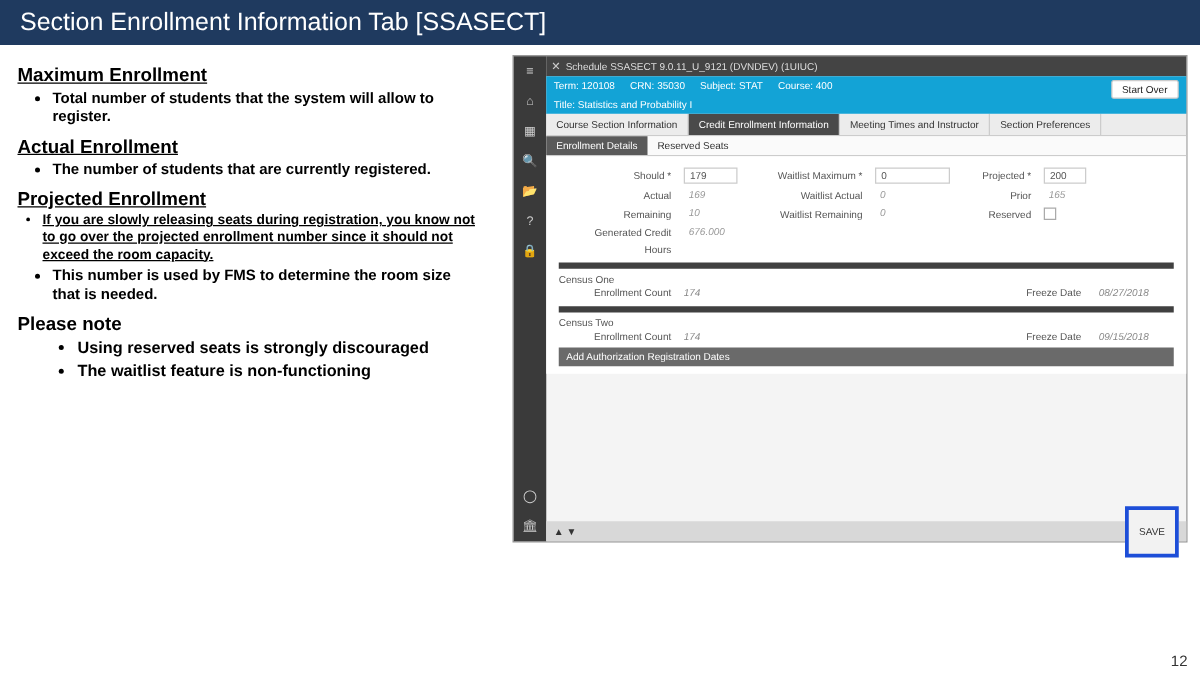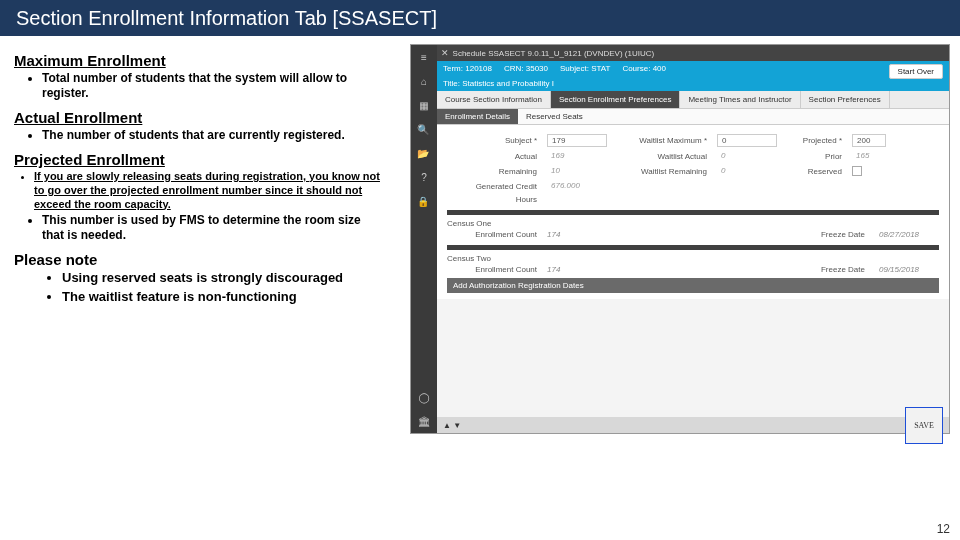--- a/index.html
+++ b/index.html
@@ -34,36 +34,36 @@
   .subtabs { background: #fafafa; display: flex; border-bottom: 1px solid #ccc; }
   .subtabs .stab { padding: 3px 8px; font-size: 8px; color: #333; }
   .subtabs .stab.active { background: #5a5a5a; color: #fff; }
   .toolbar { display: flex; justify-content: space-between; align-items: center; padding: 2px 6px; background: #eee; border-bottom: 1px solid #ddd; }
   .toolbar .left-t { font-size: 8px; color: #444; }
   .toolbar .right-t { display: flex; gap: 8px; font-size: 8px; color: #444; }
   .toolbar .right-t span::before { content: "▪ "; font-size: 6px; }
   .form { padding: 6px 10px; background: #fff; }
   .row { display: flex; align-items: center; margin: 3px 0; gap: 10px; }
   .row .lbl { width: 90px; text-align: right; font-size: 8px; color: #555; }
-  .row .val { width: 60px; border: 1px solid #ccc; padding: 1px 4px; font-size: 8px; background: #fff; min-height: 12px; }
+  .row .val { width: 43px; border: 1px solid #ccc; padding: 1px 4px; font-size: 8px; background: #fff; min-height: 12px; }
   .row .lbl2 { width: 90px; text-align: right; font-size: 8px; color: #555; }
   .row .val2 { width: 60px; border: 1px solid #ccc; padding: 1px 4px; font-size: 8px; background: #fff; min-height: 12px; }
   .row .lbl3 { width: 55px; text-align: right; font-size: 8px; color: #555; }
   .row .val3 { width: 34px; border: 1px solid #ccc; padding: 1px 4px; font-size: 8px; background: #fff; min-height: 12px; }
   .row .chk { width: 10px; height: 10px; border: 1px solid #aaa; display: inline-block; }
   .row .ital { font-style: italic; color: #999; border: none; }
   .section-h { font-size: 8px; color: #555; margin: 6px 0 2px 0; padding-top: 4px; border-top: 5px solid #404040; }
   .crow { display: flex; align-items: center; gap: 10px; margin: 2px 0; }
   .crow .clbl { width: 90px; text-align: right; font-size: 8px; color: #555; }
   .crow .cval { font-size: 8px; color: #888; font-style: italic; width: 60px; }
   .crow .clbl2 { width: 70px; text-align: right; font-size: 8px; color: #555; margin-left: auto; margin-right: 4px; }
   .crow .cval2 { font-size: 8px; color: #888; font-style: italic; width: 60px; }
   .add-bar { background: #6a6a6a; color: #fff; padding: 3px 6px; font-size: 8px; margin-top: 4px; }
   .footer { position: absolute; bottom: 0; left: 26px; right: 0; height: 16px; background: #d8d8d8; display: flex; align-items: center; justify-content: space-between; padding: 0 6px; font-size: 8px; color: #333; }
-  .footer .save { background: #f2f2f2; border: 1px solid #1d4ed8; padding: 13px 8px; font-family: Liberation Serif, serif; }
+  .footer .save { background: #f2f2f2; border: 3px solid #1d4ed8; padding: 13px 8px; }
   .pagenum { position: absolute; bottom: 4px; right: 10px; font-size: 12px; color: #333; text-align: right; }
 </style>
 </head>
 <body>
 
 <div class="title-bar">
   <span>Section Enrollment Information Tab  [SSASECT]</span>
 </div>
 
 <div class="content">
@@ -116,31 +116,31 @@
           <div class="bluebar">
             <span class="kv"><span>Term:</span> <span>120108</span></span>
             <span class="kv"><span>CRN:</span> <span>35030</span></span>
             <span class="kv"><span>Subject:</span> <span>STAT</span></span>
             <span class="kv"><span>Course:</span> <span>400</span></span>
             <span class="kv" style="flex-basis:100%"><span>Title:</span> <span>Statistics and Probability I</span></span>
             <div class="startover">Start Over</div>
           </div>
           <div class="pgtabs">
             <div class="pgtab">Course Section Information</div>
-            <div class="pgtab active">Section Enrollment Preferences</div>
+            <div class="pgtab active">Credit Enrollment Information</div>
             <div class="pgtab">Meeting Times and Instructor</div>
             <div class="pgtab">Section Preferences</div>
           </div>
           <div class="subtabs">
             <div class="stab active">Enrollment Details</div>
             <div class="stab">Reserved Seats</div>
           </div>
           <div class="form">
             <div class="row">
-              <div class="lbl">Subject *</div>
+              <div class="lbl">Should *</div>
               <div class="val">179</div>
               <div class="lbl2">Waitlist Maximum *</div>
               <div class="val2">0</div>
               <div class="lbl3">Projected *</div>
               <div class="val3">200</div>
             </div>
             <div class="row">
               <div class="lbl">Actual</div>
               <div class="val ital">169</div>
               <div class="lbl2">Waitlist Actual</div>

